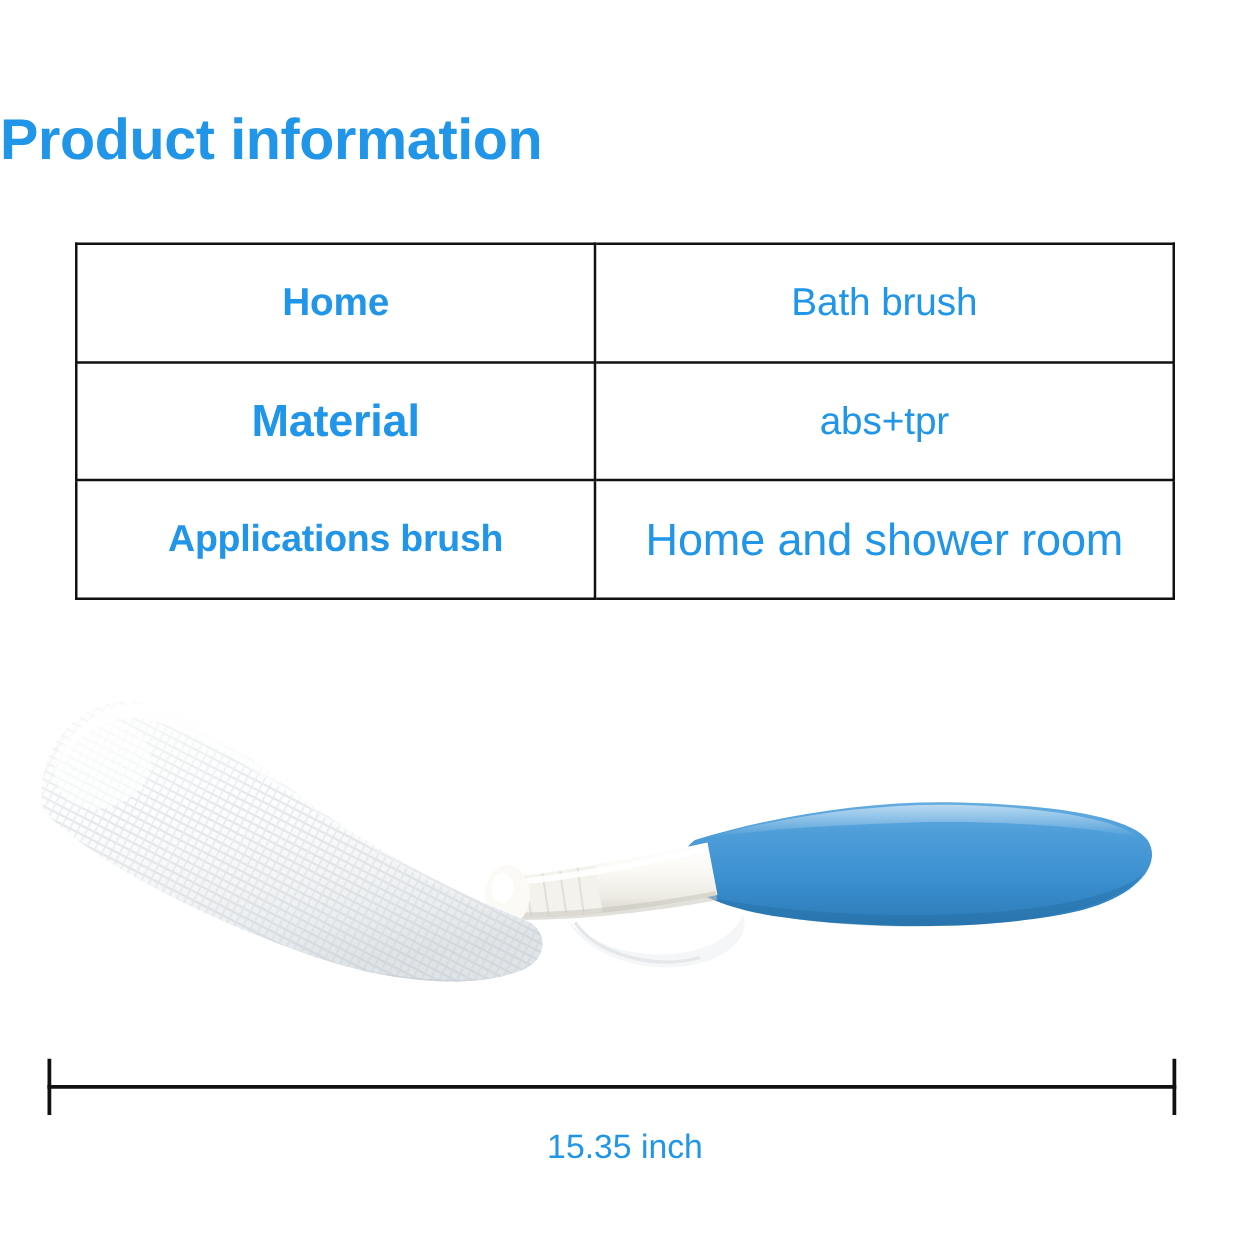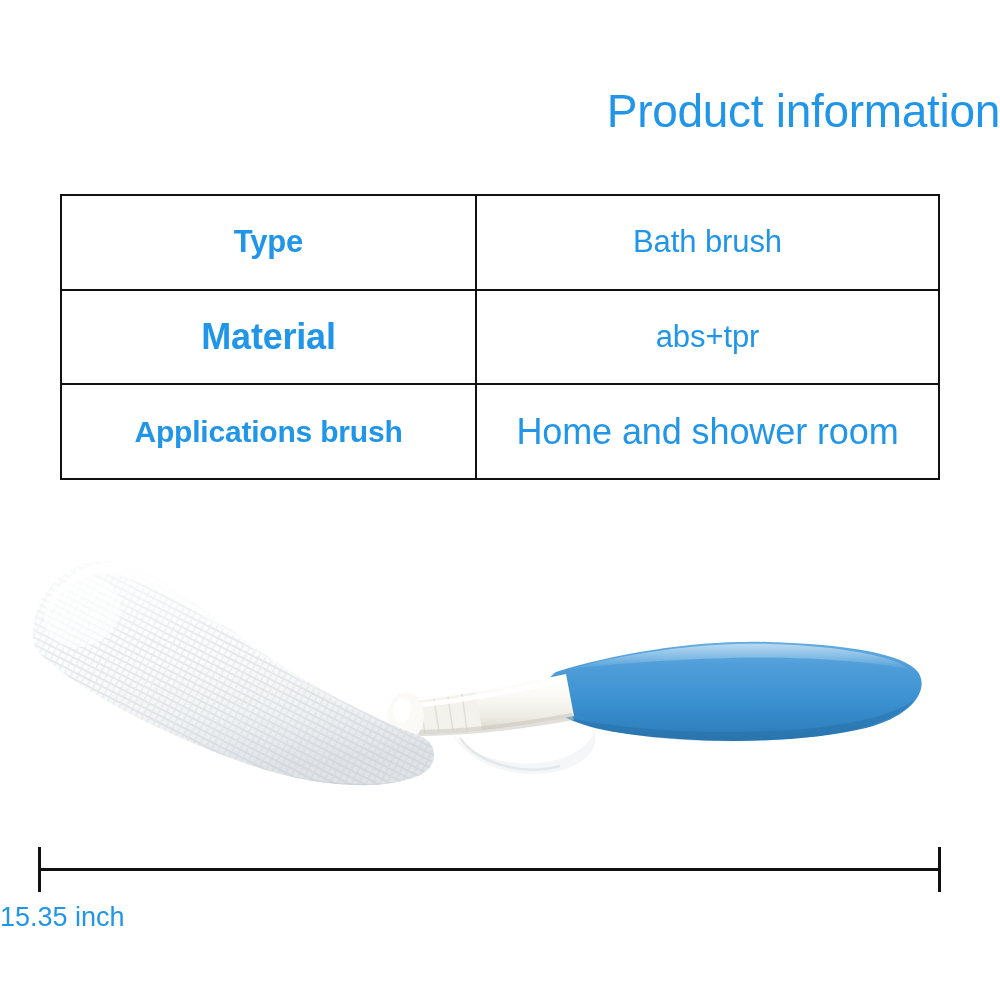--- a/index.html
+++ b/index.html
@@ -13,23 +13,23 @@
     position: relative;
     width: 1000px; height: 1000px;
     background: #ffffff;
   }
 
   
   #title {
     position: absolute;
     left: 0; top: 84px;
     width: 1000px;
-    text-align: right;
+    text-align: left;
     font-size: 46px;
-    font-weight: 400;
+    font-weight: 700;
     letter-spacing: -0.3px;
     color: #2196E8;
     white-space: nowrap;
   }
 
   
   #spec-table {
     position: absolute;
     left: 60px; top: 194px;
     width: 878px; height: 286px;
@@ -88,41 +88,42 @@
     top: 7px;
     width: 3px; height: 45px;
     background: #111111;
   }
   #dim-tick-left  { left: 38px; }
   #dim-tick-right { left: 938px; }
   #dim-caption {
     position: absolute;
     left: 0; top: 62px;
     width: 1000px;
+    text-align: center;
     font-size: 27px;
     font-weight: 400;
     color: #2196E8;
     white-space: nowrap;
   }
 </style>
 </head>
 <body>
 
 <div id="page">
 
   <div id="title">Product information</div>
 
   <table id="spec-table">
     <colgroup>
       <col class="c-label">
       <col class="c-value">
     </colgroup>
     <tbody>
       <tr class="row-0">
-        <td class="cell-label">Type</td>
+        <td class="cell-label">Home</td>
         <td class="cell-value">Bath brush</td>
       </tr>
       <tr class="row-1">
         <td class="cell-label">Material</td>
         <td class="cell-value">abs+tpr</td>
       </tr>
       <tr class="row-3">
         <td class="cell-label">Applications brush</td>
         <td class="cell-value">Home and shower room</td>
       </tr>

